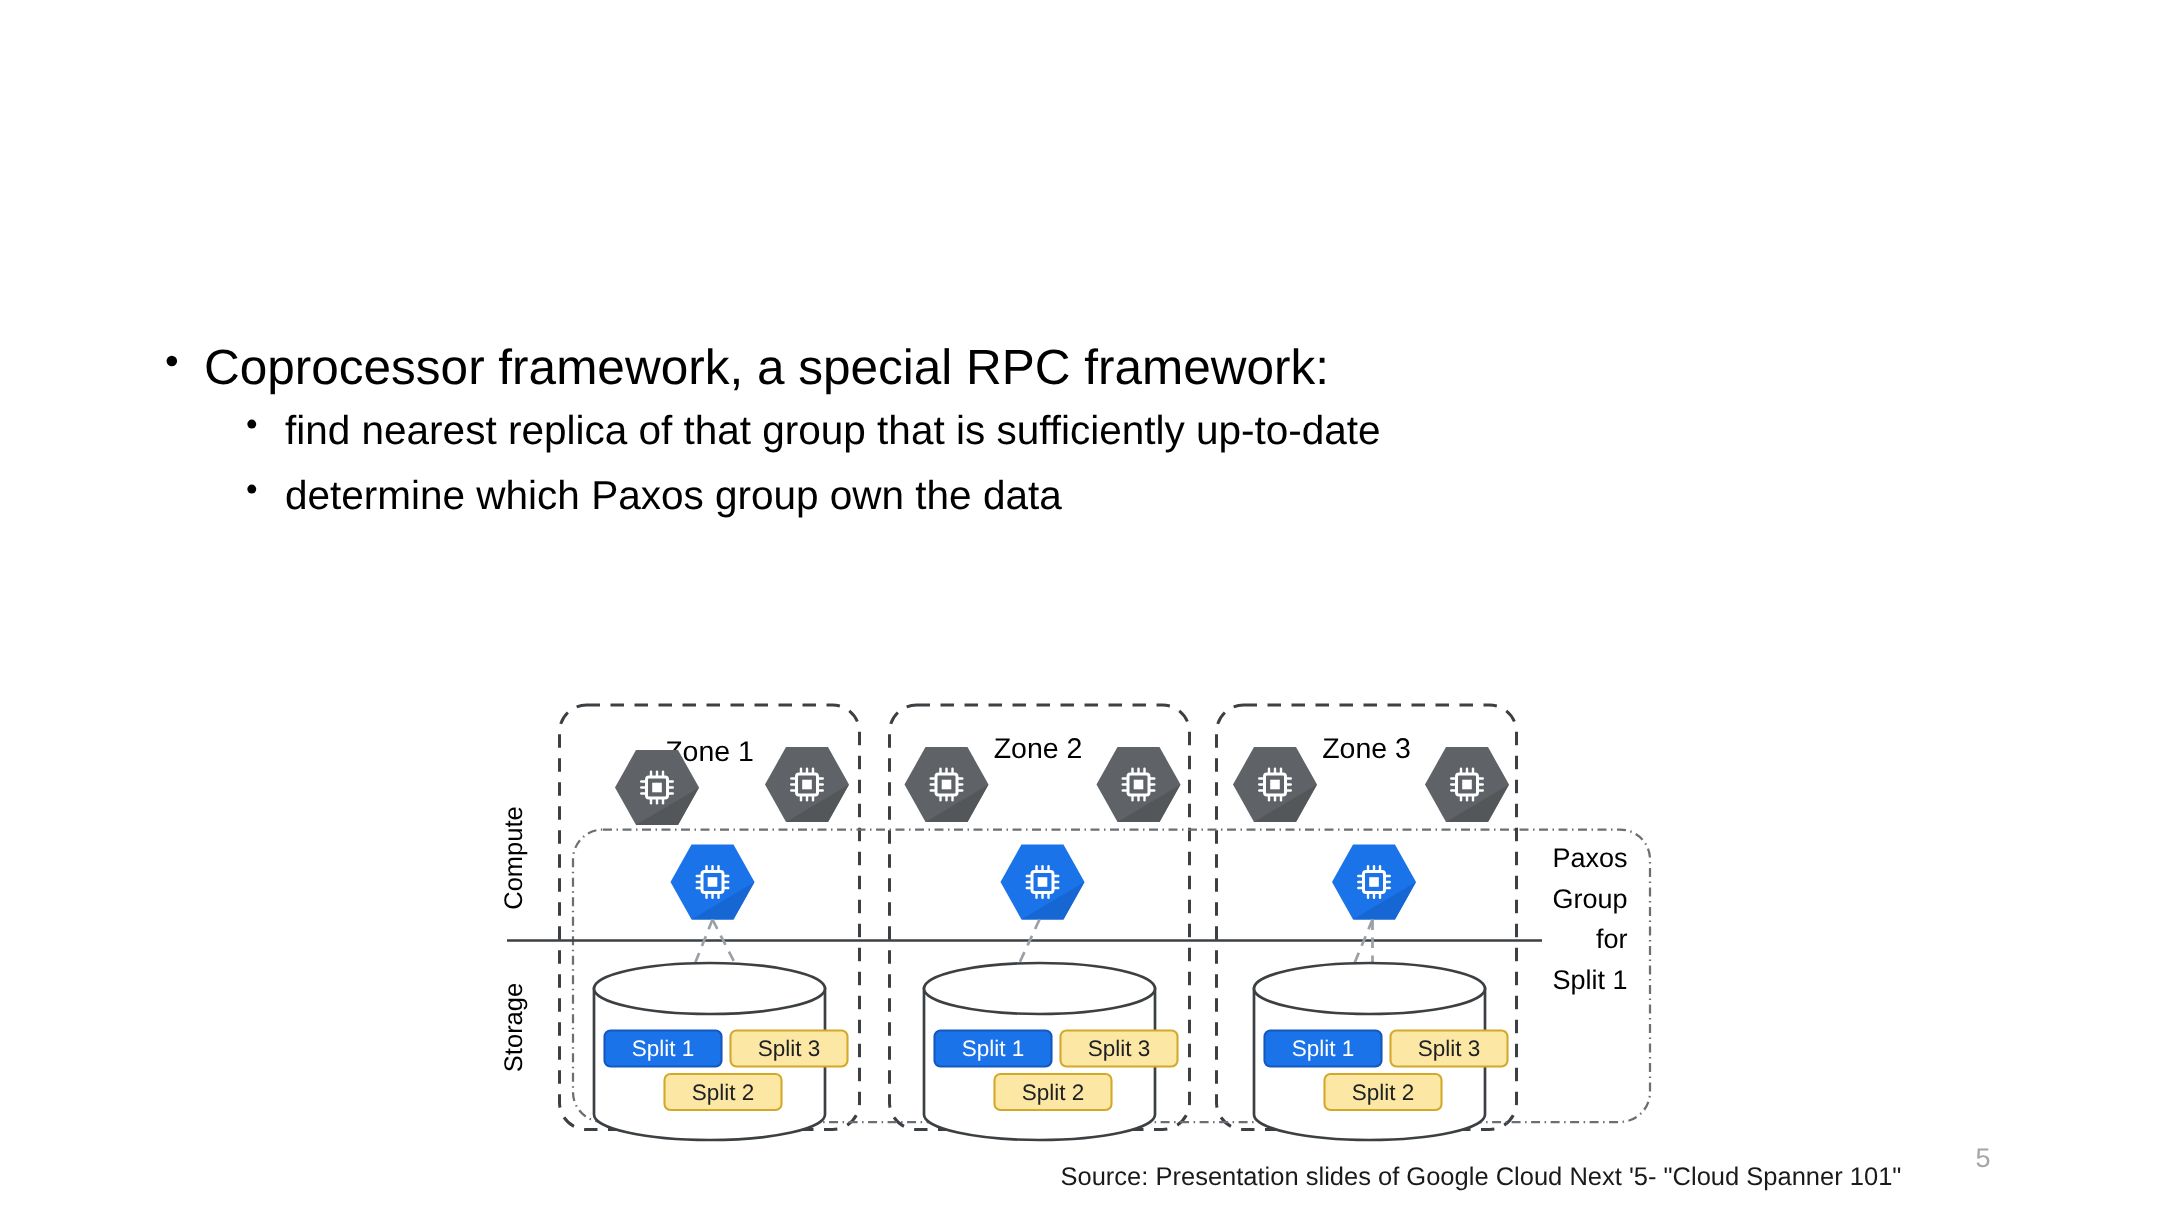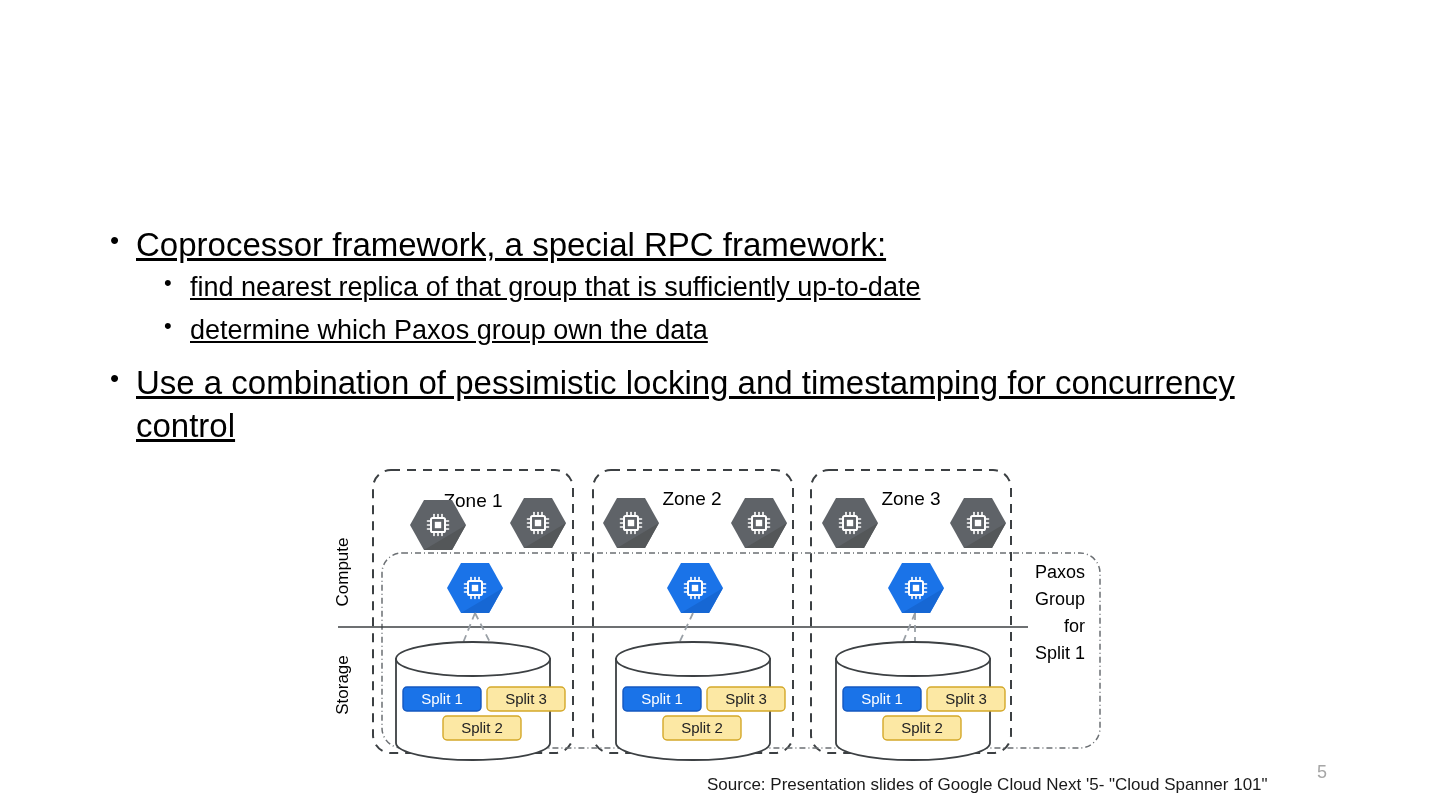--- a/index.html
+++ b/index.html
@@ -31,21 +31,20 @@
     line-height: 1.1;
     color: #000000;
     white-space: nowrap;
   }
   
   .body-block {
     position: absolute;
     left: 108px;
     top: 224px;
     width: 1225px;
-    text-decoration: underline;
   }
   .bullet-l1 {
     position: relative;
     padding-left: 28px;
     font-size: 33px;
     line-height: 1.28;
     color: #000000;
     margin-bottom: 4px;
   }
   .bullet-l1::before {
@@ -105,21 +104,20 @@
 </head>
 <body>
 
 <div class="slide">
 
 
   <div class="body-block">
     <div class="bullet-l1">Coprocessor framework, a special RPC framework:</div>
     <div class="bullet-l2">find nearest replica of that group that is sufficiently up-to-date</div>
     <div class="bullet-l2">determine which Paxos group own the data</div>
-    <div class="bullet-l1 gap-above">Use a combination of pessimistic locking and timestamping for concurrency control</div>
   </div>
 
   <div class="diagram">
     <svg width="800" height="320" viewBox="0 0 800 320" xmlns="http://www.w3.org/2000/svg">
       <defs>
 
         <g id="chip-glyph">
           <rect x="-7" y="-7" width="14" height="14" rx="1.6" fill="none" stroke="#ffffff" stroke-width="2"></rect>
           <rect x="-3.2" y="-3.2" width="6.4" height="6.4" fill="#ffffff"></rect>
           <g stroke="#ffffff" stroke-width="1.6" stroke-linecap="round">

